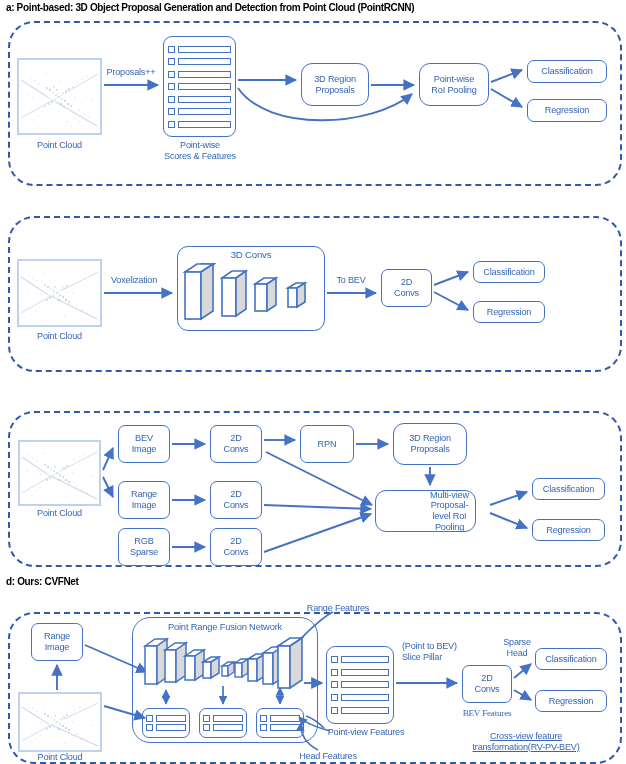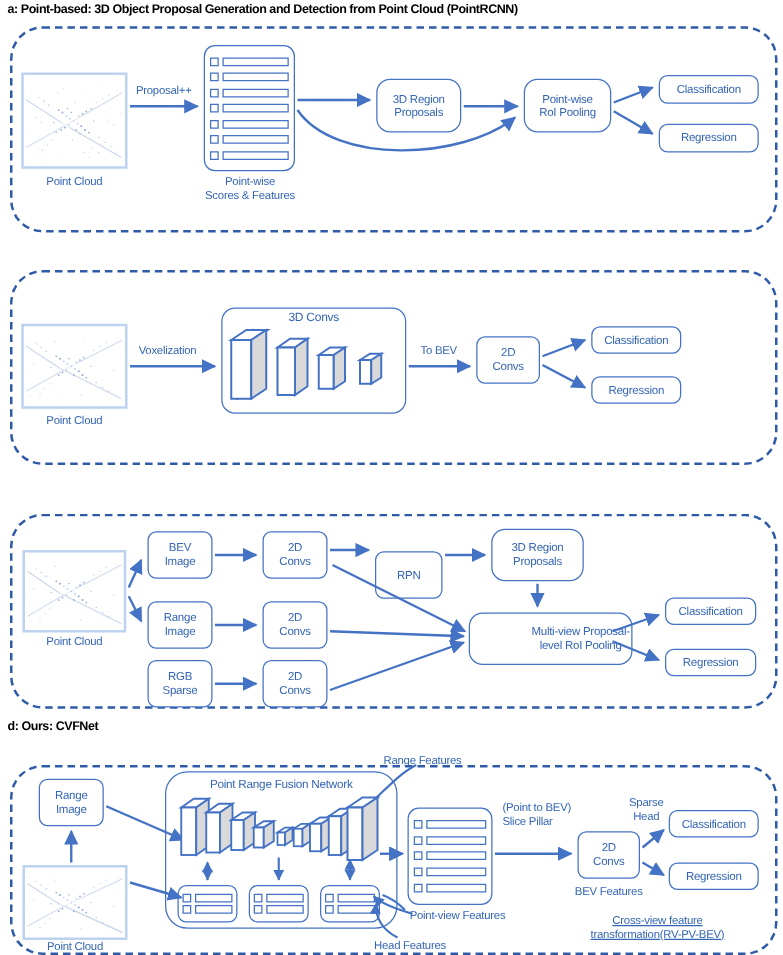--- a/index.html
+++ b/index.html
@@ -121,21 +121,21 @@
             <circle cx="70" cy="26" r="0.4"></circle>
         </g>
       </g>
       <path d="M2 20 L30 38 L78 66" stroke="#9db3da" stroke-width="1.1" fill="none" opacity="0.5"></path>
       <path d="M2 58 L34 40 L79 14" stroke="#9db3da" stroke-width="1.0" fill="none" opacity="0.45"></path>
       <ellipse cx="38" cy="36" rx="9" ry="6" fill="#ffffff" opacity="0.55"></ellipse>
     </svg>
   </div>
   <div class="lbl nw" style="left:17px;top:140px;width:85px;">Point Cloud</div>
 
-  <div class="lbl nw" style="left:104px;top:67px;width:54px;">Proposal++</div>
+  <div class="lbl nw" style="left:104px;top:67px;width:54px;">Proposals++</div>
 
   <div class="flist" style="left:163px;top:36px;width:73px;height:101px;">
     <div class="frow">
         <span class="fsq" style="width:7px;height:7px;"></span>
         <span class="fbar" style="height:7px;"></span>
       </div>
     <div class="frow">
         <span class="fsq" style="width:7px;height:7px;"></span>
         <span class="fbar" style="height:7px;"></span>
       </div>
@@ -310,24 +310,24 @@
   <div class="rbox" style="left:118px;top:528px;width:52px;height:38px;">RGB
 Sparse</div>
 
   <div class="rbox" style="left:210px;top:425px;width:52px;height:38px;">2D
 Convs</div>
   <div class="rbox" style="left:210px;top:481px;width:52px;height:38px;">2D
 Convs</div>
   <div class="rbox" style="left:210px;top:528px;width:52px;height:38px;">2D
 Convs</div>
 
-  <div class="rbox" style="left:300px;top:425px;width:54px;height:38px;margin-top:16px;">RPN</div>
+  <div class="rbox" style="left:300px;top:425px;width:54px;height:38px;">RPN</div>
   <div class="rbox big" style="left:393px;top:423px;width:74px;height:42px;">3D Region
 Proposals</div>
-  <div class="rbox big" style="left:375px;top:490px;width:131px;height:42px;padding-left:48px;">Multi-view Proposal-
+  <div class="rbox big" style="left:375px;top:490px;width:101px;height:42px;padding-left:48px;">Multi-view Proposal-
 level RoI Pooling</div>
 
   <div class="rbox" style="left:532px;top:478px;width:73px;height:22px;">Classification</div>
   <div class="rbox" style="left:532px;top:519px;width:73px;height:22px;">Regression</div>
 
   <div class="ptitle" style="left:6px;top:576px;">d: Ours: CVFNet</div>
   <div class="panel" style="left:8px;top:612px;width:610px;height:148px;"></div>
 
   <div class="rbox" style="left:31px;top:623px;width:52px;height:38px;">Range
 Image</div>
@@ -452,21 +452,21 @@
   <div class="rbox" style="left:535px;top:648px;width:72px;height:22px;">Classification</div>
   <div class="rbox" style="left:535px;top:690px;width:72px;height:22px;">Regression</div>
 
   <div class="lbl nw" style="left:293px;top:603px;width:90px;">Range Features</div>
   <div class="lbl nw" style="left:286px;top:751px;width:84px;">Head Features</div>
   <div class="lbl nw" style="left:318px;top:727px;width:96px;">Point-view Features</div>
   <div class="lbl" style="left:402px;top:641px;width:84px;text-align:left;">(Point to BEV)
 Slice Pillar</div>
   <div class="lbl" style="left:494px;top:637px;width:46px;">Sparse
 Head</div>
-  <div class="lbl nw" style="left:446px;top:708px;width:82px;">BEV Features</div>
+  <div class="lbl nw" style="left:446px;top:708px;width:82px;font-family:Liberation Serif, serif;">BEV Features</div>
   <div class="lbl" style="left:443px;top:731px;width:166px;text-decoration:underline;">Cross-view feature
 transformation(RV-PV-BEV)</div>
 
   <svg class="ov">
     <defs>
       <marker id="ah" markerWidth="7" markerHeight="7" refX="5.6" refY="3" orient="auto">
         <path d="M0,0 L6.2,3 L0,6 z" fill="#4472c4"></path>
       </marker>
       <marker id="ah2" markerWidth="8" markerHeight="8" refX="6" refY="3.2" orient="auto">
         <path d="M0,0 L6.8,3.2 L0,6.4 z" fill="#4472c4"></path>

